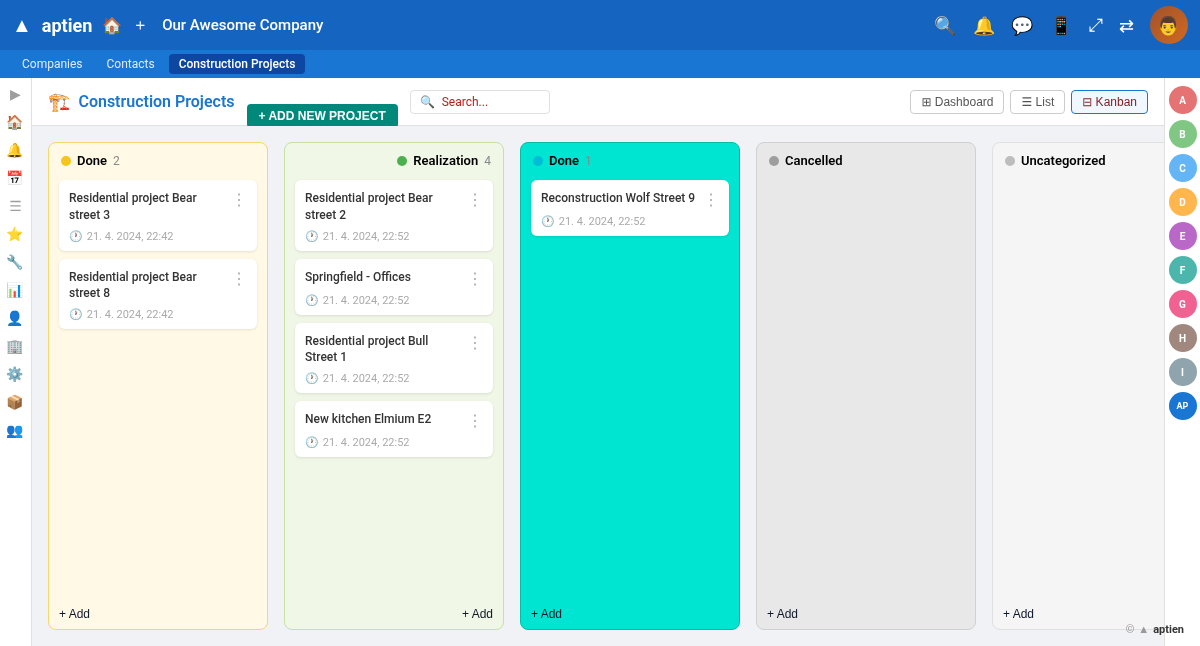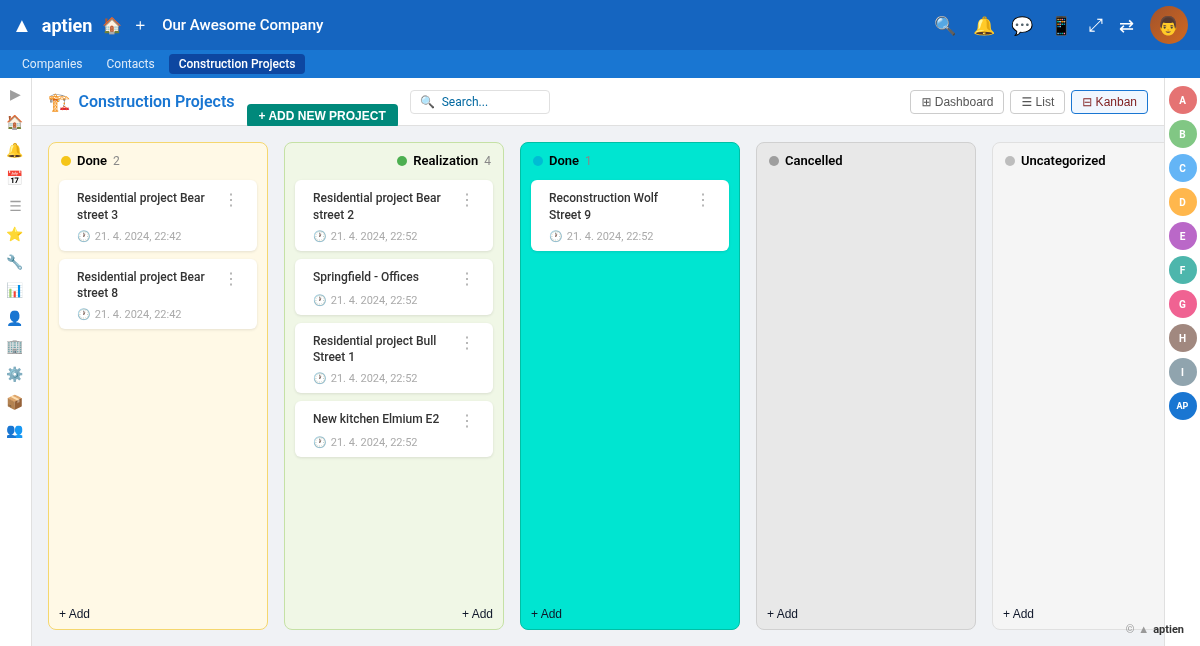--- a/index.html
+++ b/index.html
@@ -171,21 +171,21 @@
       display: flex;
       flex-direction: column;
       gap: 8px;
       flex: 1;
       overflow-y: auto;
     }
 
     .kanban-card {
       background: white;
       border-radius: 6px;
-      padding: 10px 18px 8px;
+      padding: 10px 10px 8px;
       box-shadow: 0 1px 3px rgba(0,0,0,0.1);
     }
     .kanban-column.done .kanban-card { background: white; }
 
     .card-header { display: flex; align-items: flex-start; justify-content: space-between; }
     .card-title { font-size: 12px; font-weight: 500; color: #333; flex: 1; line-height: 1.4; }
     .card-menu { color: #aaa; cursor: pointer; font-size: 16px; padding-left: 4px; }
     .card-time { display: flex; align-items: center; gap: 4px; color: #aaa; font-size: 11px; margin-top: 6px; }
     .clock-icon { font-size: 11px; }
 
@@ -309,21 +309,21 @@
   <div class="main-content">
 
     <div class="page-header">
       <div class="page-title-area">
         <span class="page-icon">🏗️</span>
         <span class="page-title">Construction Projects</span>
       </div>
       <button class="add-project-btn">+ ADD NEW PROJECT</button>
       <div class="search-box">
         <span>🔍</span>
-        <span style="color:#0369a1; font-size:12px;">Search...</span>
+        <span style="color:#b91c1c; font-size:12px;">Search...</span>
       </div>
       <div class="view-toggles">
         <button class="view-btn">⊞ Dashboard</button>
         <button class="view-btn">☰ List</button>
         <button class="view-btn active">⊟ Kanban</button>
       </div>
     </div>
 
     <div class="kanban-board">
 

